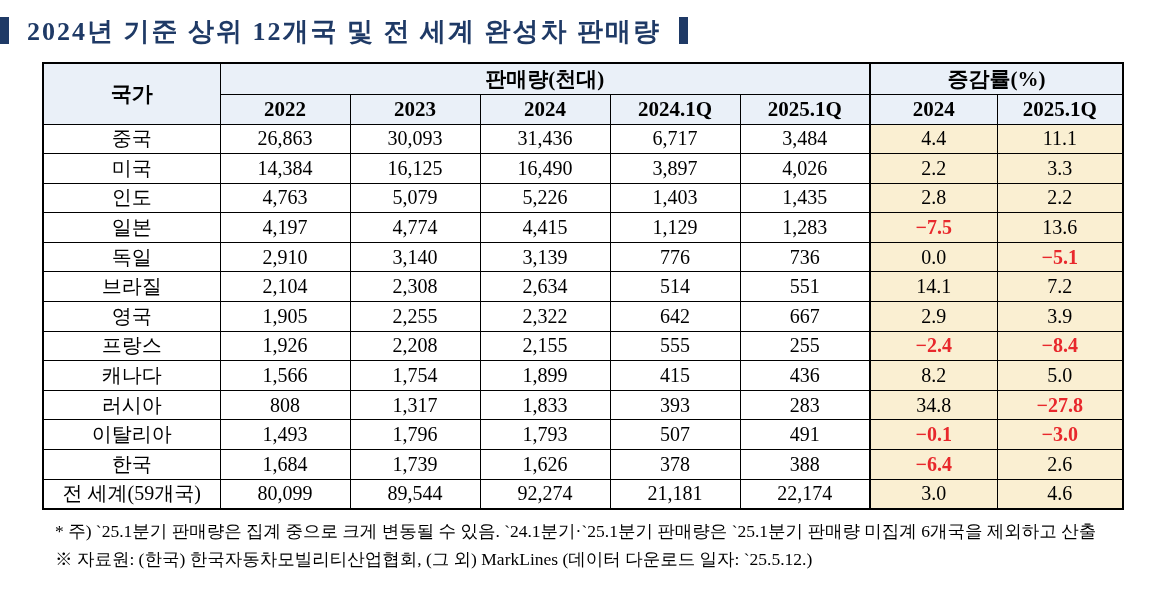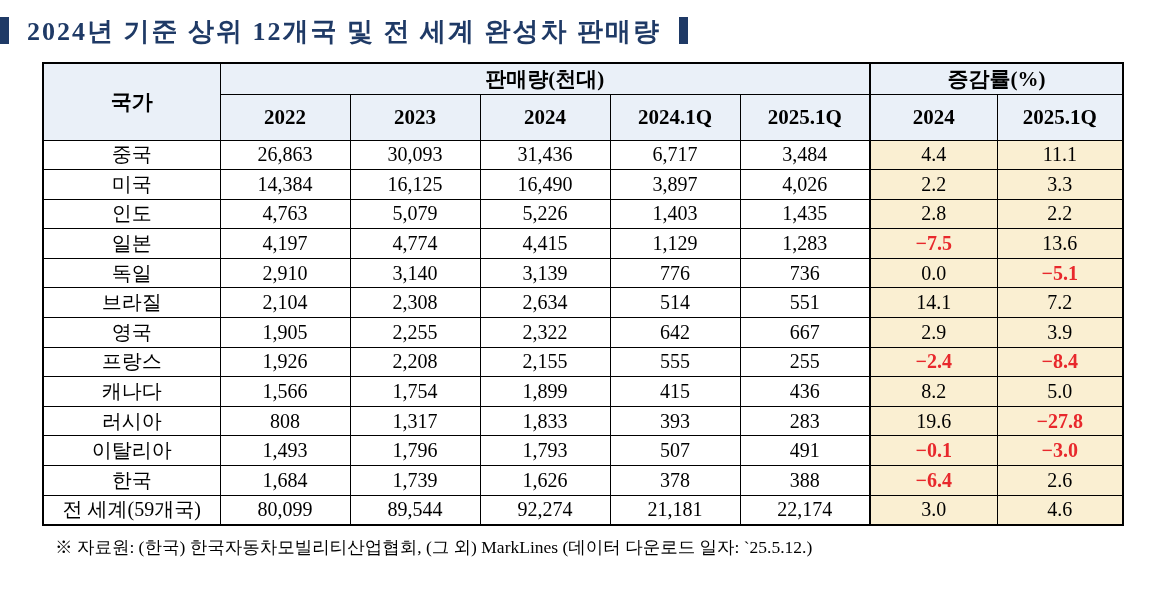--- a/index.html
+++ b/index.html
@@ -50,21 +50,21 @@
     padding:0 2px;
     overflow:hidden;
     white-space:nowrap;
   }
   thead th{
     background:var(--header-bg);
     font-size:21px;
     font-weight:bold;
   }
   tr.group-row th{height:31px;}
-  tr.sub-row th{height:46px;margin-top:38px;}
+  tr.sub-row th{height:30px;margin-top:38px;}
   tbody td{
     height:29.6px;
     font-size:20px;
   }
   td.country{font-size:20px;}
   td.growth{background:var(--growth-bg);margin-left:15px;}
   td.neg{color:var(--neg-red);font-weight:bold;}
   th.sec-split,td.sec-split{border-left:2px solid var(--border);}
   .footnotes{
     margin:7px 0 0 55px;
@@ -198,21 +198,21 @@
         <td class="growth sec-split">8.2</td>
         <td class="growth">5.0</td>
       </tr>
       <tr>
         <td class="country">러시아</td>
         <td>808</td>
         <td>1,317</td>
         <td>1,833</td>
         <td>393</td>
         <td>283</td>
-        <td class="growth sec-split">19.6</td>
+        <td class="growth sec-split">34.8</td>
         <td class="growth neg">−27.8</td>
       </tr>
       <tr>
         <td class="country">이탈리아</td>
         <td>1,493</td>
         <td>1,796</td>
         <td>1,793</td>
         <td>507</td>
         <td>491</td>
         <td class="growth sec-split neg">−0.1</td>
@@ -235,14 +235,15 @@
         <td>92,274</td>
         <td>21,181</td>
         <td>22,174</td>
         <td class="growth sec-split">3.0</td>
         <td class="growth">4.6</td>
       </tr>
     </tbody>
 </table>
 
 <div class="footnotes">
+  <div>* 주) `25.1분기 판매량은 집계 중으로 크게 변동될 수 있음. `24.1분기·`25.1분기 판매량은 `25.1분기 판매량 미집계 6개국을 제외하고 산출</div>
   <div>※ 자료원: (한국) 한국자동차모빌리티산업협회, (그 외) MarkLines (데이터 다운로드 일자: `25.5.12.)</div>
 </div>
 
 </body></html>

